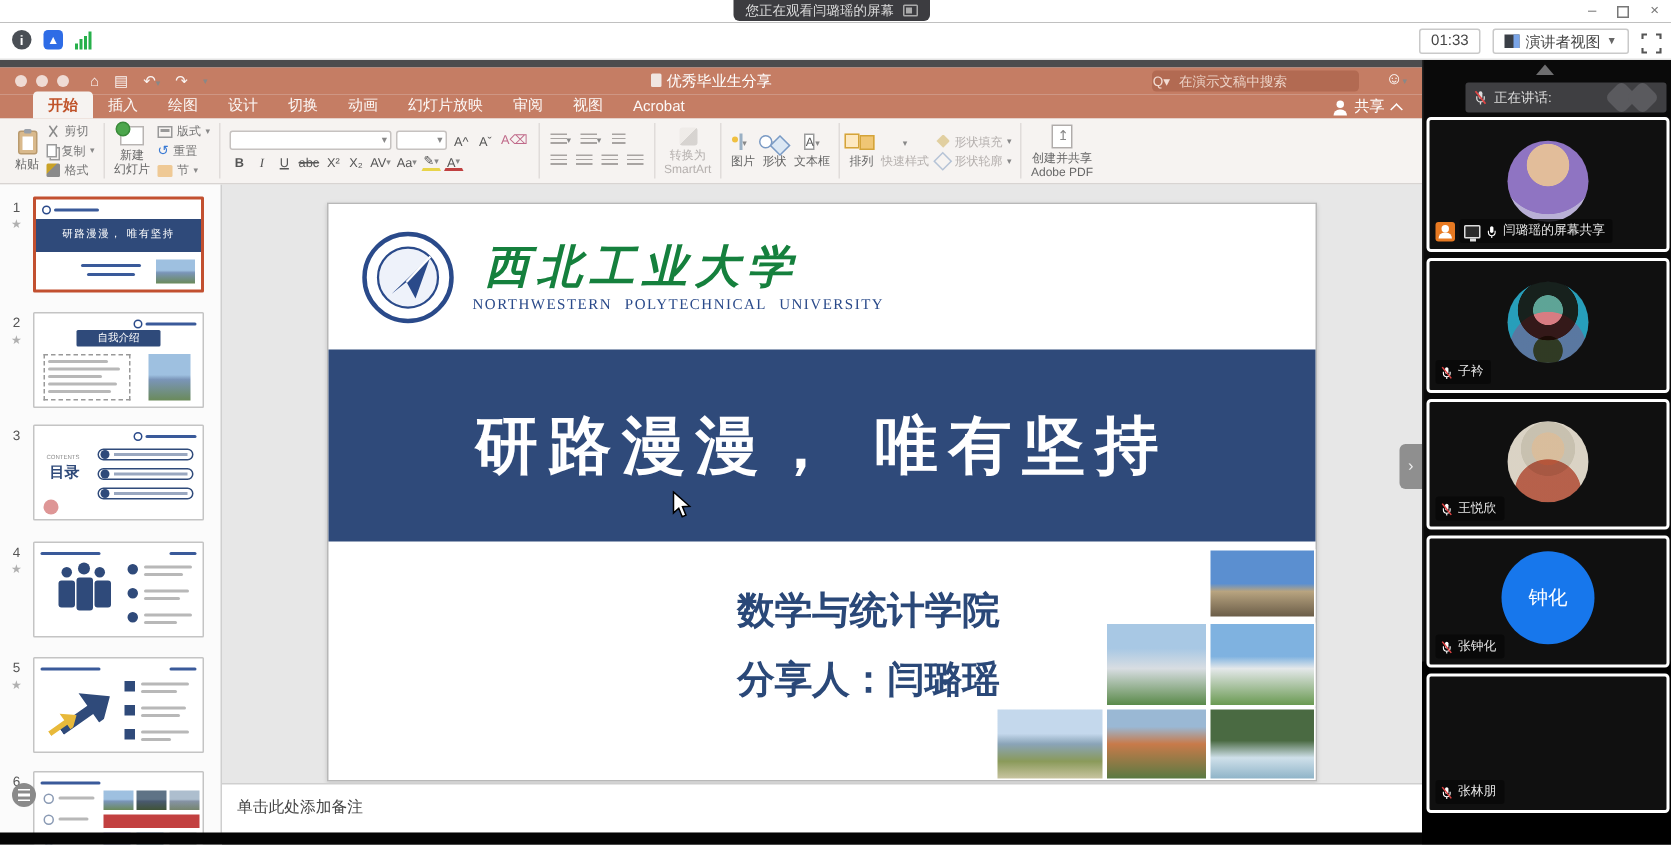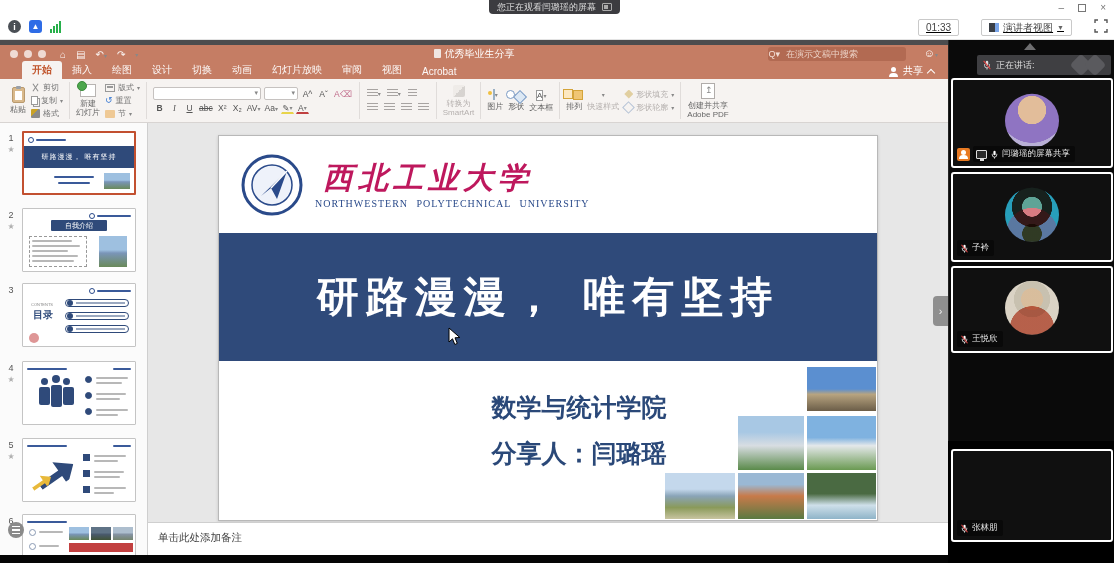--- a/index.html
+++ b/index.html
@@ -19,21 +19,21 @@
 
   
   #meet-toolbar { position:absolute; left:0; top:15px; width:1114px; height:25px; background:#fff; border-bottom:1px solid #e3e3e3; }
   #tl-icons { position:absolute; left:8px; top:5px; display:flex; gap:8px; align-items:center; }
   .info-ic { width:13px; height:13px; border-radius:50%; background:#4a4f55; color:#fff; font-size:9px; font-weight:bold;
     display:flex; align-items:center; justify-content:center; }
   .shield-ic { width:13px; height:13px; border-radius:3px; background:#2e6ce6; color:#fff; font-size:8px;
     display:flex; align-items:center; justify-content:center; }
   .sig { display:flex; align-items:flex-end; gap:1px; height:12px; }
   .sig i { width:2px; background:#27b04b; display:block; }
-  #tr-controls { position:absolute; right:6px; top:4px; display:flex; align-items:flex-start; gap:22px;text-decoration:underline; }
+  #tr-controls { position:absolute; right:6px; top:4px; display:flex; align-items:flex-end; gap:8px; }
   .tbox { border:1px solid #c9c9c9; border-radius:2px; font-size:10px; color:#444; padding:1px 7px; height:17px;
     display:flex; align-items:center; gap:4px; background:#fff; }
   .view-ic { width:10px; height:9px; background:#3a3f46; position:relative; }
   .view-ic::after { content:""; position:absolute; right:0; top:0; width:4px; height:9px; background:#7aa5e8; }
   .caret { color:#666; font-size:7px; }
 
   
   #shared { position:absolute; left:0; top:40px; width:948px; height:523px; background:#e7e7e7; }
   #mac-edge { position:absolute; left:0; top:0; width:948px; height:5px; background:#4c4c4e; }
   #ppt-titlebar { position:absolute; left:0; top:5px; width:948px; height:18px; background:#c57d64;
@@ -132,21 +132,21 @@
   .m-circ { position:absolute; width:7px; height:7px; border:1px solid #8a9ab4; border-radius:50%; }
   .note-badge { position:absolute; left:8px; top:8px; width:16px; height:16px; border-radius:50%; background:#8a8a8a;
     display:flex; flex-direction:column; gap:2px; align-items:center; justify-content:center; z-index:3; }
   .note-badge i { width:8px; height:1.5px; background:#fff; display:block; }
 
   
   #editor { position:absolute; left:148px; top:83px; width:800px; height:399px; background:#e7e7e7; }
   #slide { position:absolute; left:70px; top:12px; width:660px; height:386px; background:#fff;
     border:1px solid #b8b8b8; box-shadow:0 1px 3px rgba(0,0,0,.15); }
   #slide-univ-cn { position:absolute; left:104px; top:22px; font-family:"DejaVu Serif","Liberation Serif",serif;
-    font-size:30px; font-weight:bold; font-style:italic; color:#be185d; letter-spacing:5px; }
+    font-size:30px; font-weight:bold; font-style:italic; color:#15803d; letter-spacing:5px; }
   #slide-univ-en { position:absolute; left:96px; top:62px; font-size:10px; color:#2a4a8a; letter-spacing:1px; word-spacing:5px; font-family:"Liberation Serif",serif;text-align:center; }
   #title-band { position:absolute; left:0; top:97px; width:658px; height:128px; background:#2f4a7a;
     display:flex; align-items:center; justify-content:center; }
   #title-band .t { color:#fff; font-size:42px; font-weight:bold; letter-spacing:7px;
     font-family:"DejaVu Serif","Liberation Serif",serif; }
   #presenter { position:absolute; left:190px; top:248px; width:340px; text-align:center;
     color:#2a4878; font-size:25px; font-weight:bold; line-height:46px; }
   .photo { position:absolute; box-shadow:0 0 0 1px rgba(255,255,255,.8); }
   #ph1 { left:588px; top:231px; width:69px; height:44px; background:linear-gradient(180deg,#5b8fd0 50%,#b8a480 62%,#6b5d48 100%); }
   #ph2 { left:519px; top:280px; width:66px; height:54px; background:linear-gradient(180deg,#a8c8e4 30%,#d8dde2 55%,#5a8a4a 100%); }
@@ -651,20 +651,32 @@
       <svg width="9" height="9" viewBox="0 0 12 12">
         <rect x="4.5" y="1" width="3" height="6" rx="1.5" fill="#fff"></rect>
         <path d="M3 5v1.5a3 3 0 0 0 6 0V5" stroke="#fff" fill="none"></path>
         <line x1="6" y1="9.5" x2="6" y2="11.5" stroke="#fff"></line>
         <line x1="2" y1="1" x2="10" y2="11" stroke="#e04444" stroke-width="1.4"></line>
       </svg>
       <span class="nm">子衿</span>
     </div>
   </div>
 
+  <div class="tile" style="top:317px;height:88px">
+    <div class="avatar av-init">钟化</div>
+    <div class="name-chip">
+      <svg width="9" height="9" viewBox="0 0 12 12">
+        <rect x="4.5" y="1" width="3" height="6" rx="1.5" fill="#fff"></rect>
+        <path d="M3 5v1.5a3 3 0 0 0 6 0V5" stroke="#fff" fill="none"></path>
+        <line x1="6" y1="9.5" x2="6" y2="11.5" stroke="#fff"></line>
+        <line x1="2" y1="1" x2="10" y2="11" stroke="#e04444" stroke-width="1.4"></line>
+      </svg>
+      <span class="nm">张钟化</span>
+    </div>
+  </div>
 
   <div class="tile" style="top:409px;height:93px">
     <div class="name-chip">
       <svg width="9" height="9" viewBox="0 0 12 12">
         <rect x="4.5" y="1" width="3" height="6" rx="1.5" fill="#fff"></rect>
         <path d="M3 5v1.5a3 3 0 0 0 6 0V5" stroke="#fff" fill="none"></path>
         <line x1="6" y1="9.5" x2="6" y2="11.5" stroke="#fff"></line>
         <line x1="2" y1="1" x2="10" y2="11" stroke="#e04444" stroke-width="1.4"></line>
       </svg>
       <span class="nm">张林朋</span>

